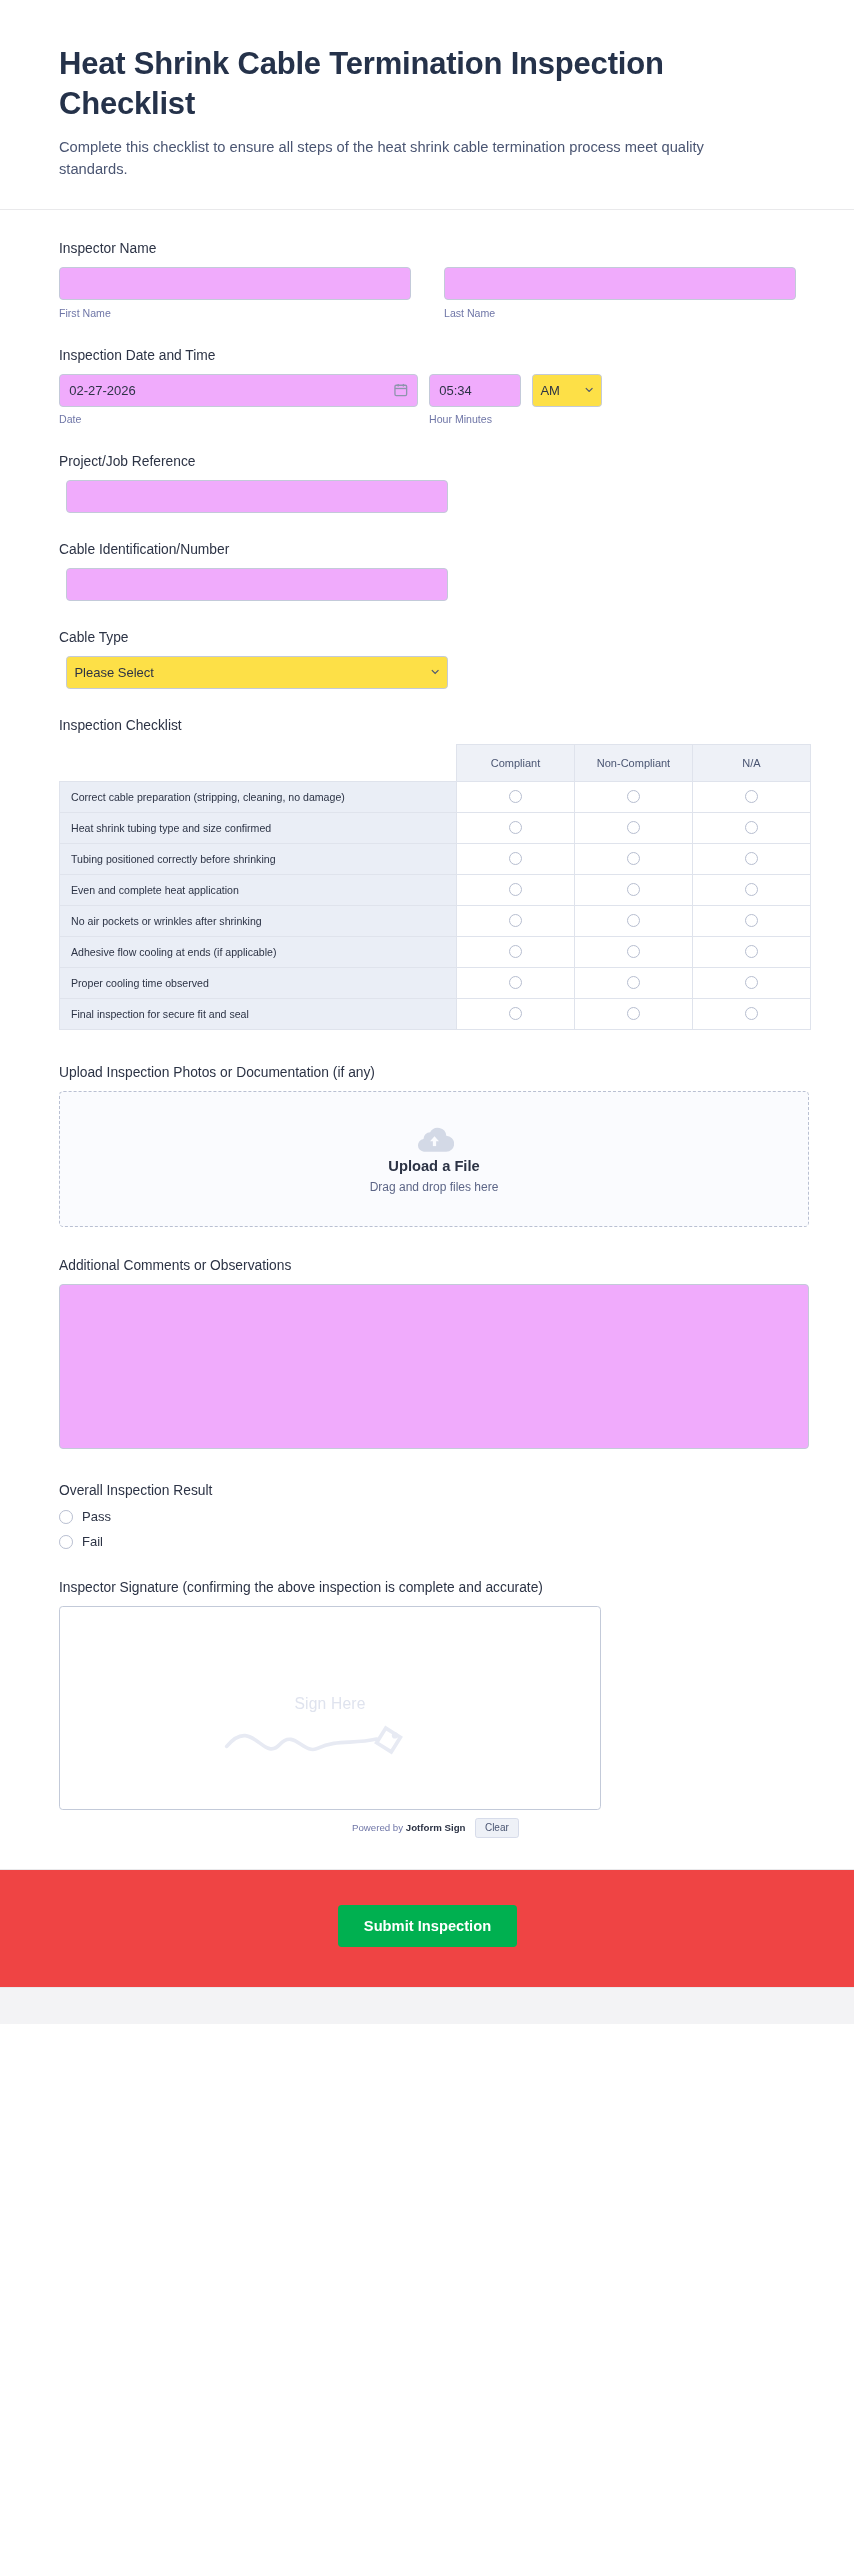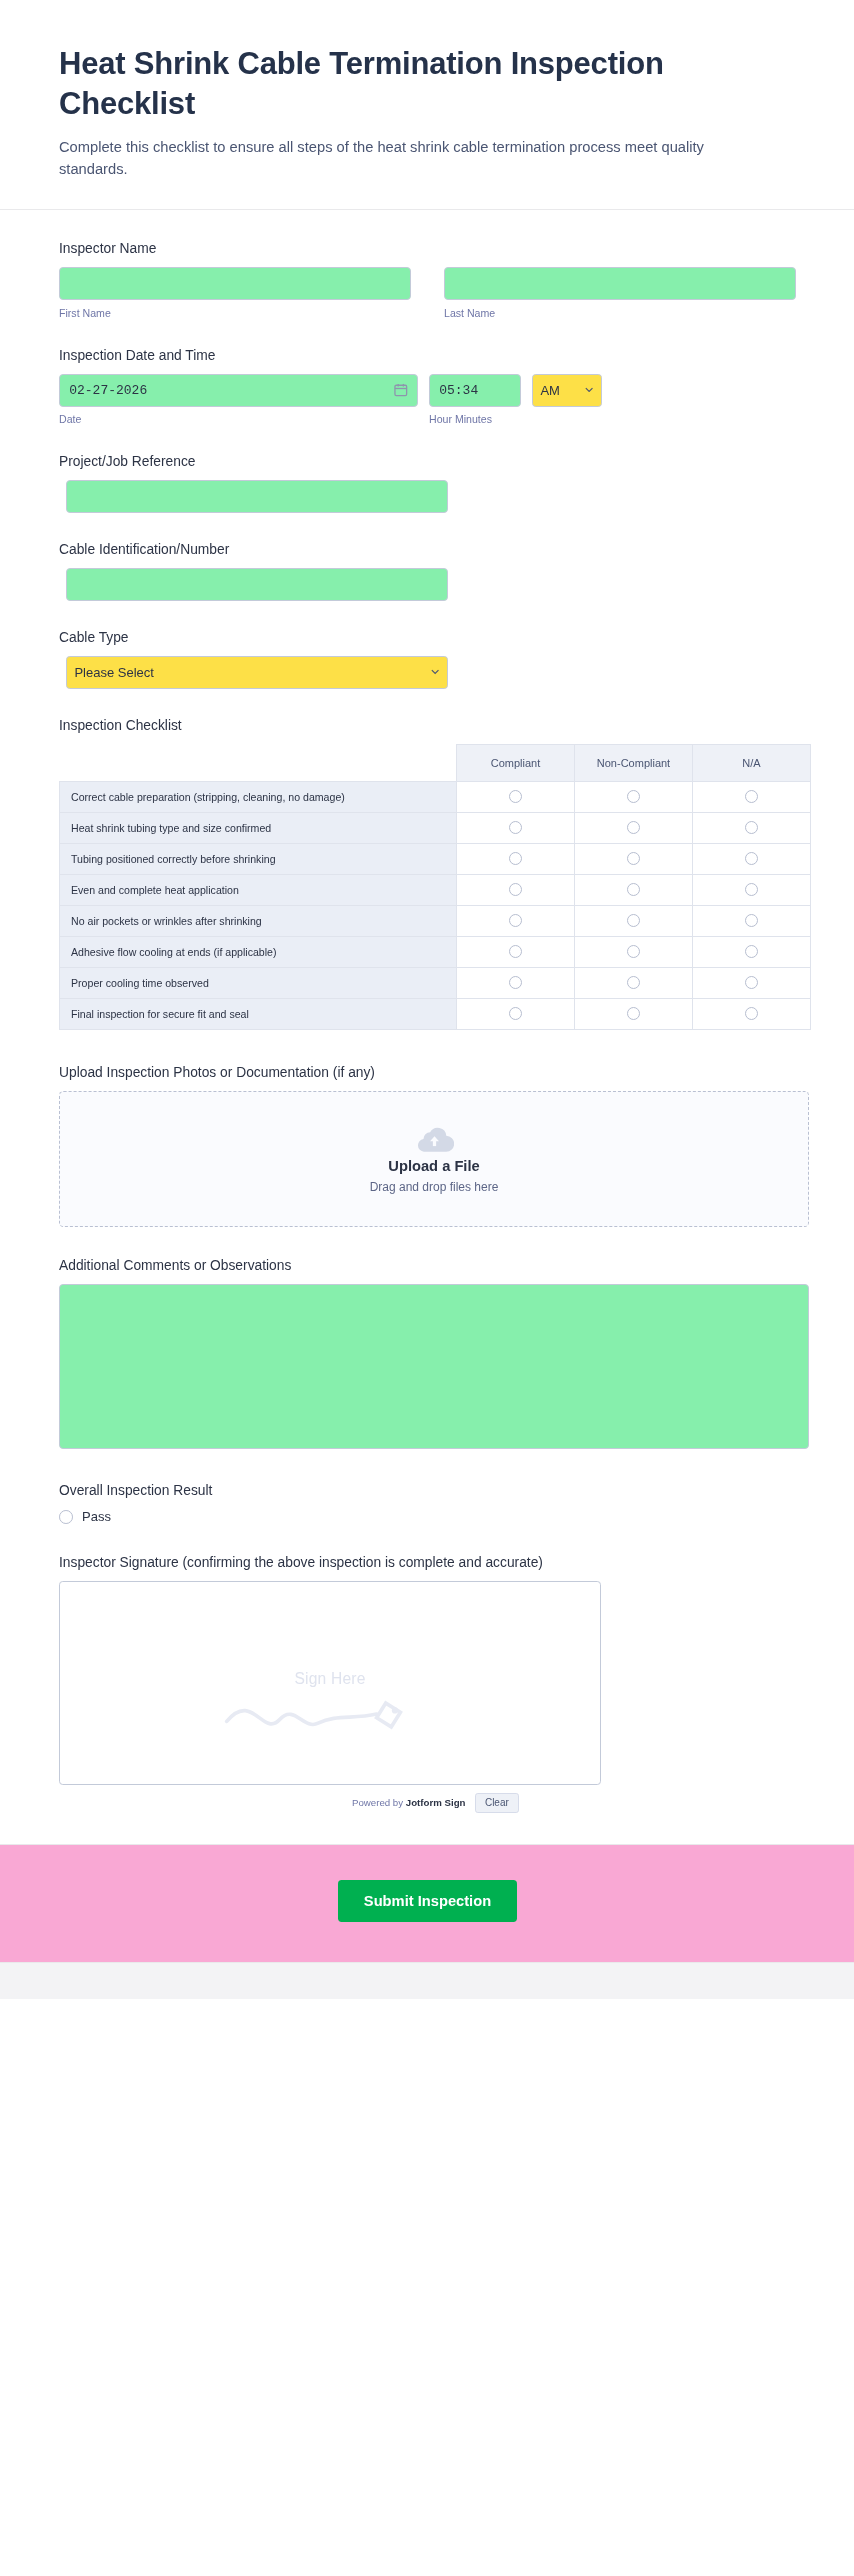--- a/index.html
+++ b/index.html
@@ -55,26 +55,26 @@
     margin-bottom: 11px;
     font-weight: normal;
   }
   .sub-label {
     font-size: 10.6px;
     color: #6f76a7;
     margin-top: 6.4px;
     display: block;
   }
   input.txt, textarea.txt {
-    font-family: Liberation Mono, monospace;
+    font-family: Liberation Sans, sans-serif;
     font-size: 13px;
     color: #2c3345;
     border: 0.9px solid #c3cad9;
     border-radius: 4px;
-    background: #86efac;
+    background: #f0abfc;
     height: 33px;
     padding: 5.5px 9.2px;
     outline: none;
   }
   input.txt::placeholder { color: #a9b0c4; }
   .row { display: flex; }
   .name-row { gap: 33px; }
   .col-name { width: 359px; }
   .col-name input { width: 100%; }
 
@@ -267,21 +267,21 @@
     padding: 3.7px 9.2px;
     cursor: pointer;
   }
 
   
   .footer {
     margin-top: 31px;
     border-top: 0.9px solid #e9e9eb;
     padding: 35px 0 40px 0;
     text-align: center;
-    background: #f9a8d4;
+    background: #ef4444;
   }
   .submit-btn {
     font-family: "Liberation Sans", sans-serif;
     background: #00b050;
     color: #fff;
     font-size: 14.7px;
     font-weight: bold;
     border: none;
     border-radius: 3.7px;
     padding: 13px 26px;
@@ -462,20 +462,24 @@
       <span class="label">Additional Comments or Observations</span>
       <textarea class="txt comments" style=""></textarea>
     </div>
 
     <div class="field" style="margin-top:31px;">
       <span class="label">Overall Inspection Result</span>
       <div class="radio-line">
         <span class="radio-circle"></span>
         <span class="radio-text">Pass</span>
       </div>
+      <div class="radio-line">
+        <span class="radio-circle"></span>
+        <span class="radio-text">Fail</span>
+      </div>
     </div>
 
     <div class="field" style="margin-top:31px;">
       <span class="label">Inspector Signature (confirming the above inspection is complete and accurate)</span>
       <div class="sig-box">
         <div class="sig-hint">Sign Here</div>
         <svg class="sig-svg" width="230" height="64" viewBox="0 0 250 70">
           <path d="M12 42 C 40 8, 52 60, 70 40 C 86 22, 96 52, 112 44 C 132 34, 150 40, 176 34" fill="none" stroke="#e7eaf3" stroke-width="4" stroke-linecap="round"></path>
           <path d="M186 22 l16 10 -10 16 -16 -10 z" fill="none" stroke="#e7eaf3" stroke-width="4"></path>
           <circle cx="196" cy="30" r="3.4" fill="#e7eaf3"></circle>

